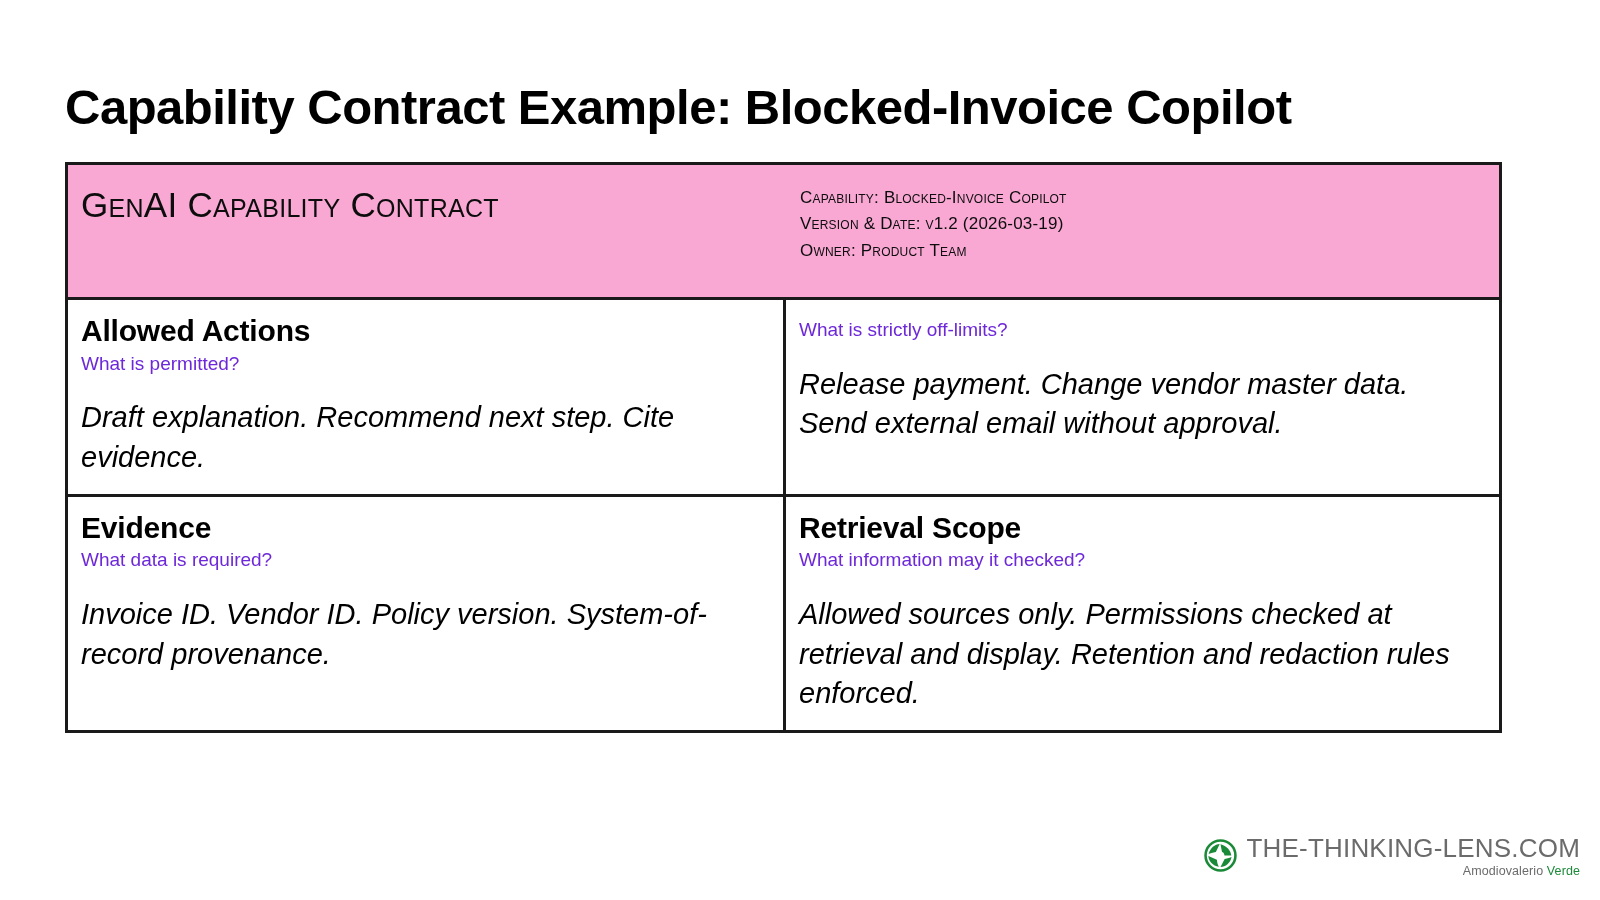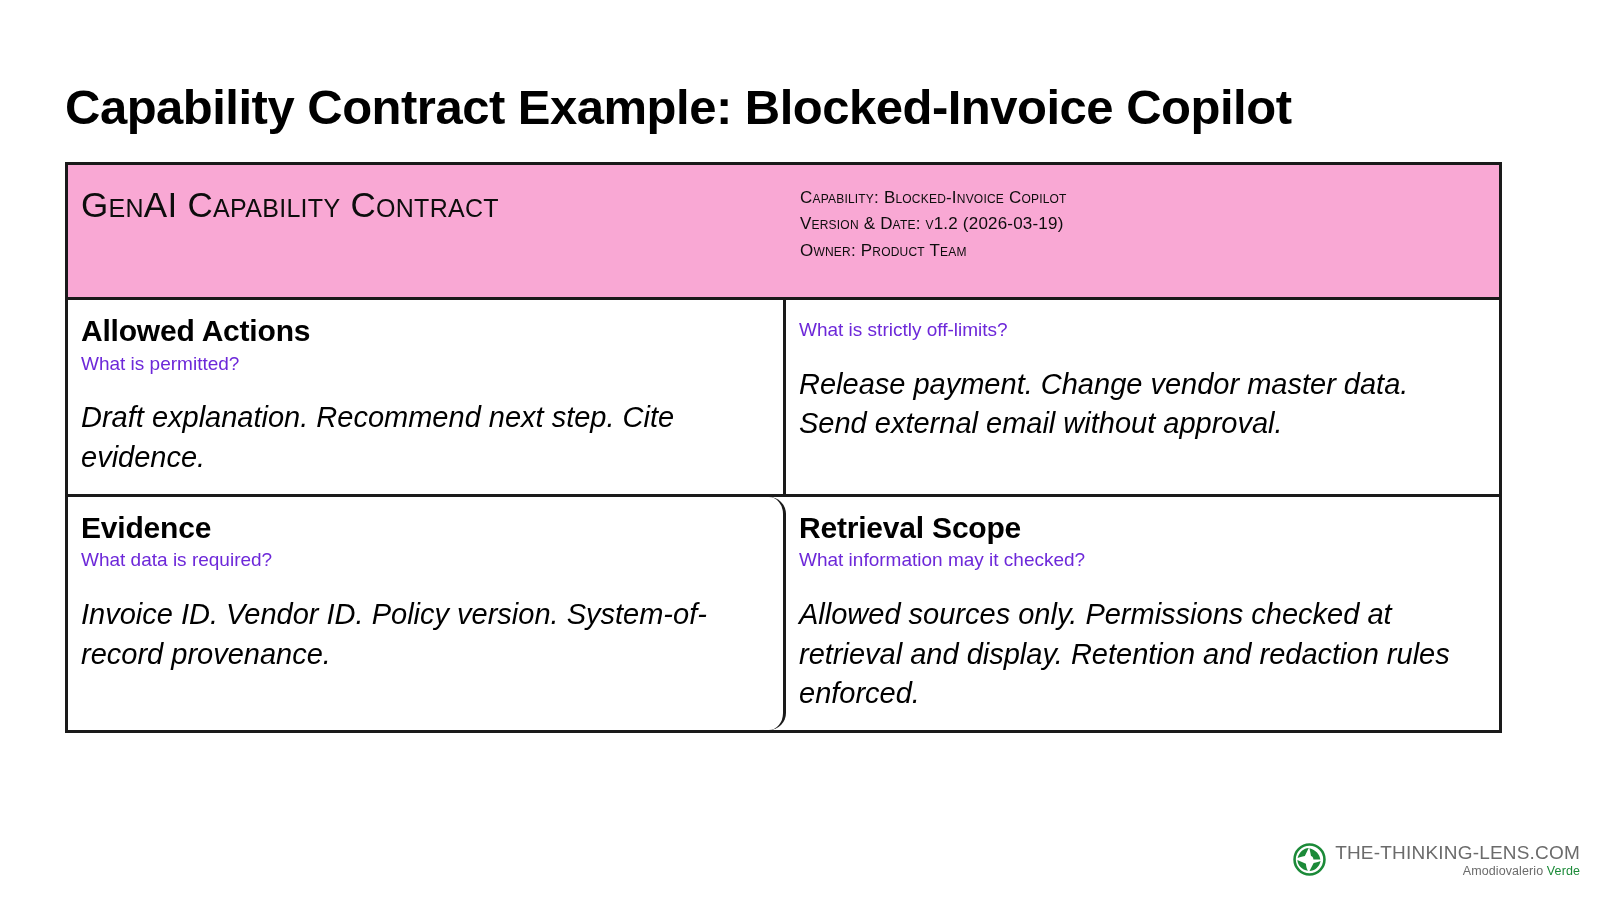--- a/index.html
+++ b/index.html
@@ -93,21 +93,21 @@
   }
   .cell-left {
     width: 718px;
     flex: 0 0 auto;
     border-right: 3px solid #1a1a1a;
   }
   .cell-right {
     flex: 1 1 auto;
   }
   .row-top .cell { min-height: 186px; }
-  .row-bottom .cell { min-height: 228px; border-radius: 17px; }
+  .row-bottom .cell { min-height: 228px; }
 
   .cell-heading {
     font-size: 30px;
     font-weight: bold;
     line-height: 1.12;
     letter-spacing: -0.2px;
     color: #000000;
   }
   .cell-prompt {
     font-size: 19px;
@@ -135,21 +135,21 @@
     gap: 9px;
   }
   .brand-mark {
     width: 33px;
     height: 33px;
     flex: 0 0 auto;
     display: block;
   }
   .brand-text { line-height: 1.12; }
   .brand-domain {
-    font-size: 19px;
+    font-size: 26px;
     color: #6b6b6b;
     letter-spacing: 0.2px;
     white-space: nowrap;
   }
   .brand-byline {
     font-size: 12.5px;
     color: #6b6b6b;
     text-align: right;
     letter-spacing: 0.1px;
     margin-top: 1px;

